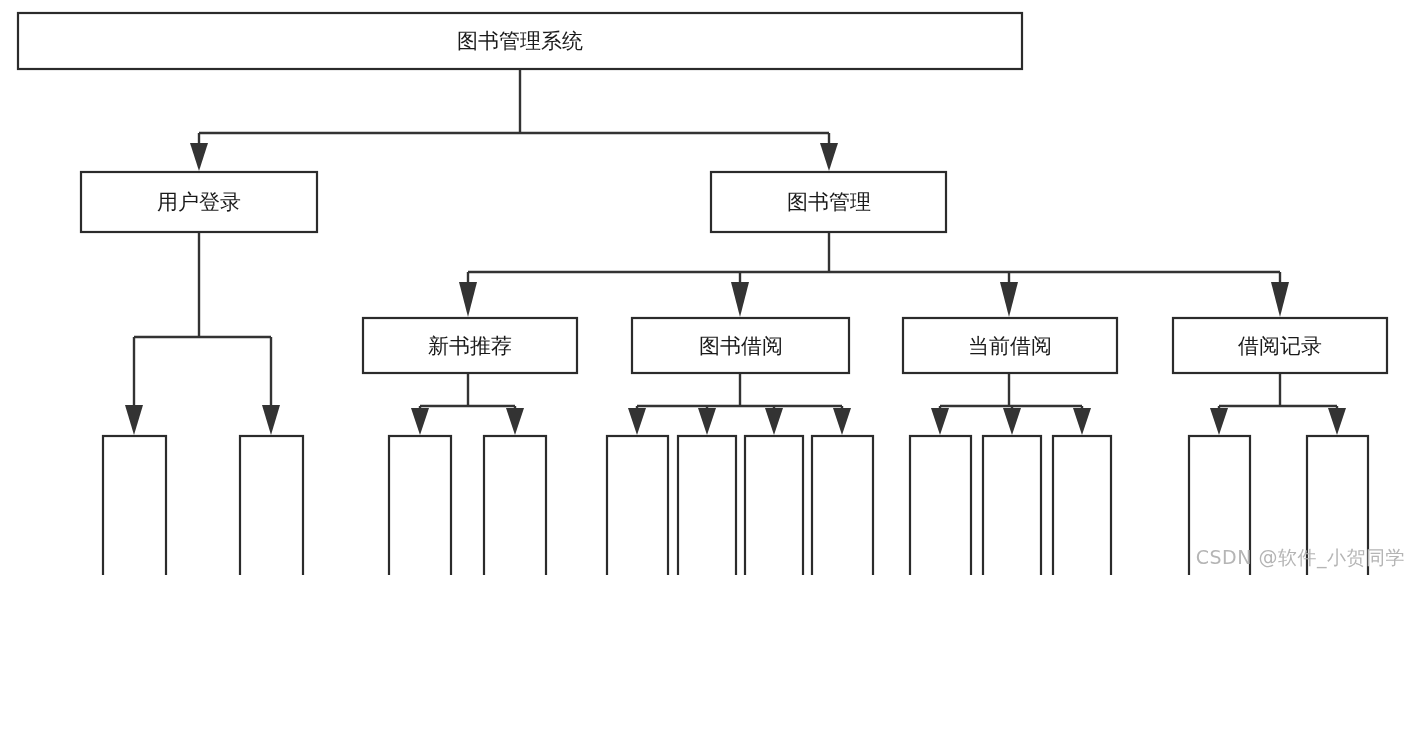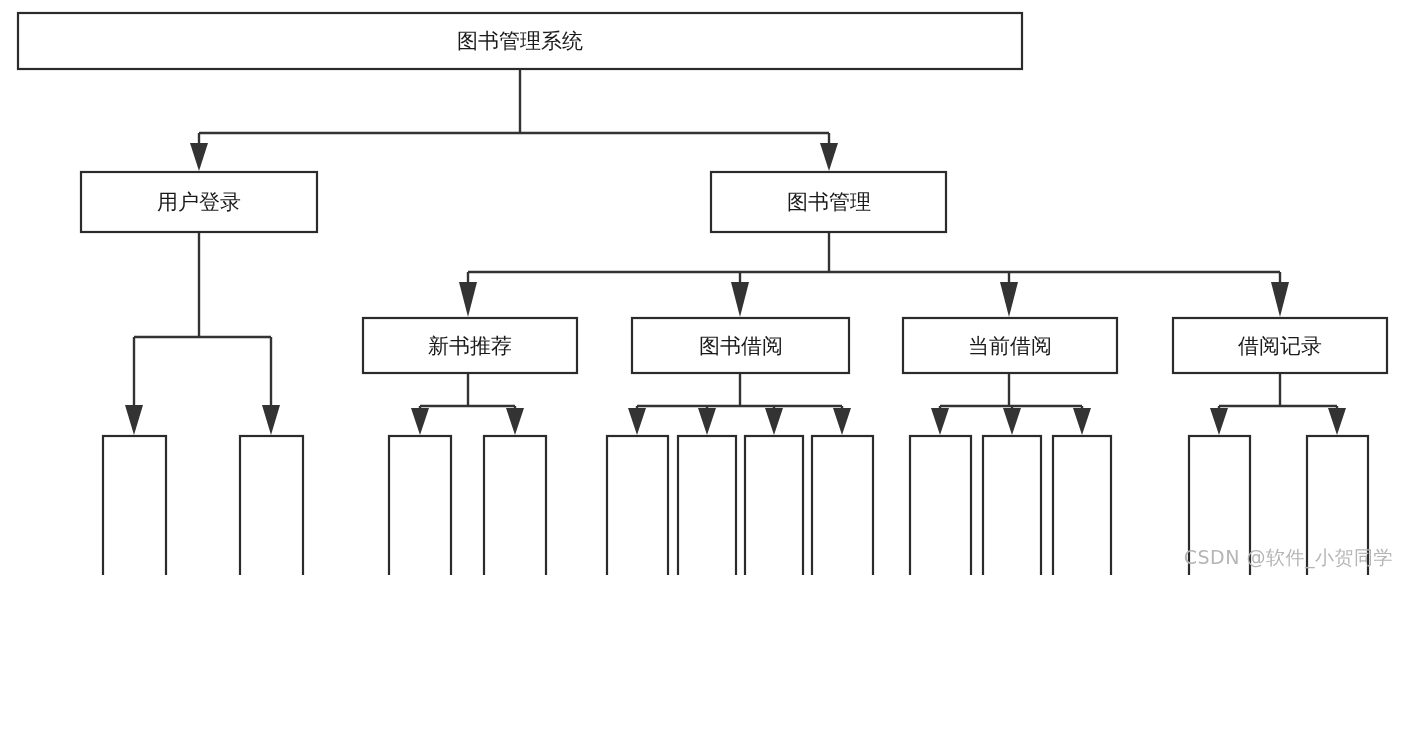--- a/index.html
+++ b/index.html
@@ -54,21 +54,21 @@
     font-family: "DejaVu Sans", "Liberation Sans", sans-serif;
     font-size: 22px;
     line-height: 1.05;
     color: #1a1a1a;
     letter-spacing: 1px;
     pointer-events: none;
     white-space: nowrap;
   }
   .watermark {
     position: absolute;
-    right: 12px;
+    right: 0;
     bottom: 4px;
     font-family: "DejaVu Sans", "Liberation Sans", sans-serif;
     font-size: 19px;
     color: #b5b5b5;
     letter-spacing: 0.5px;
     white-space: nowrap;
     padding-left: 24px;
   }
 </style>
 </head>

